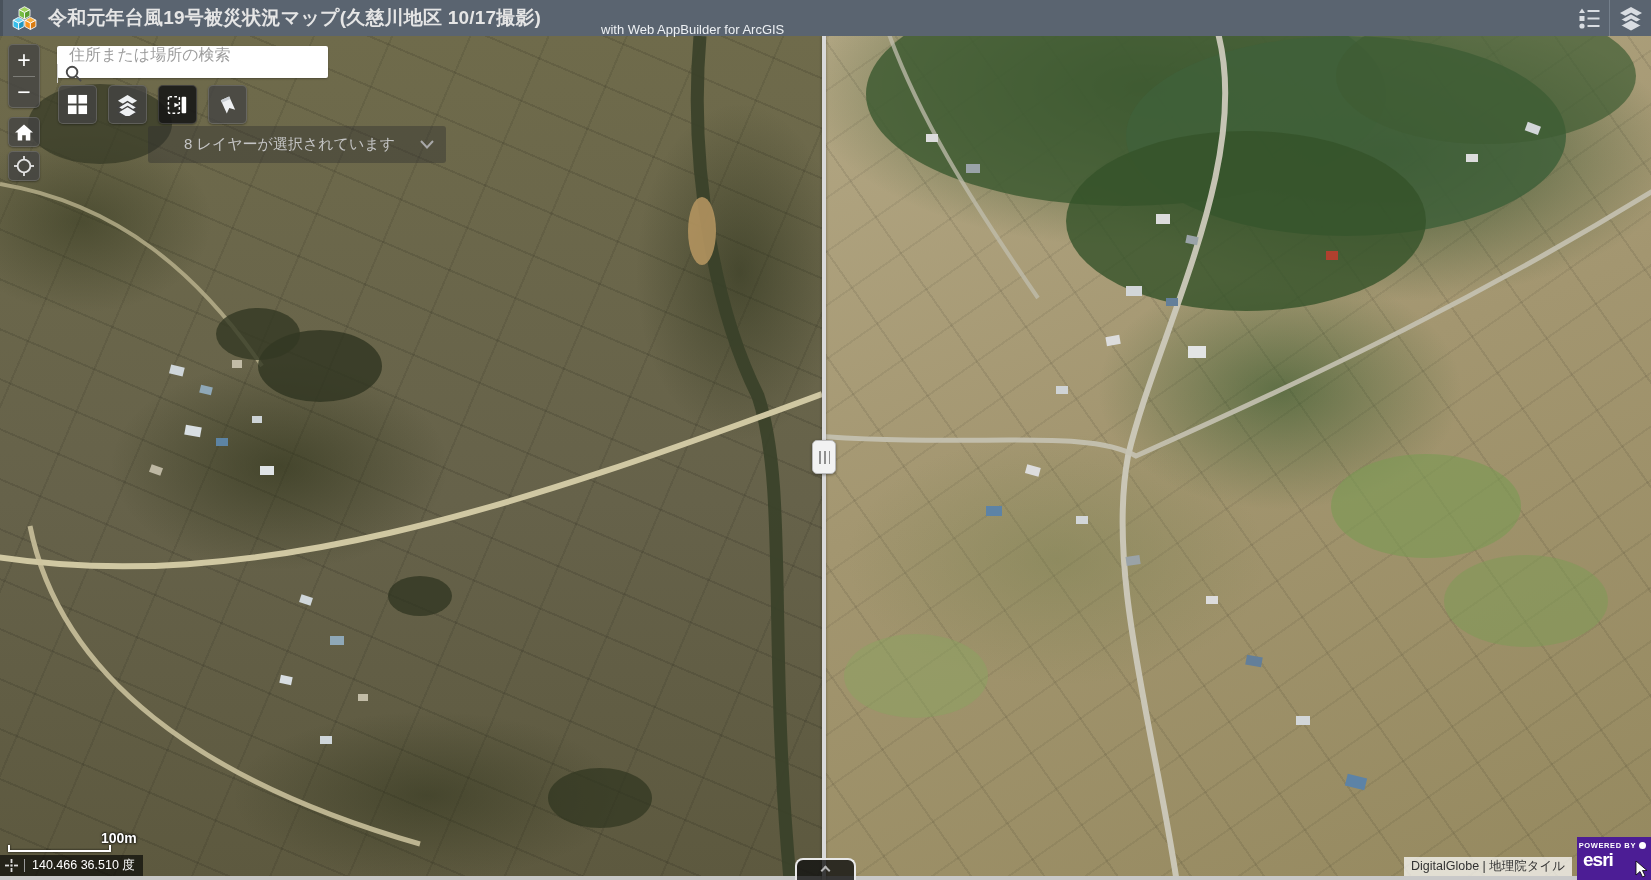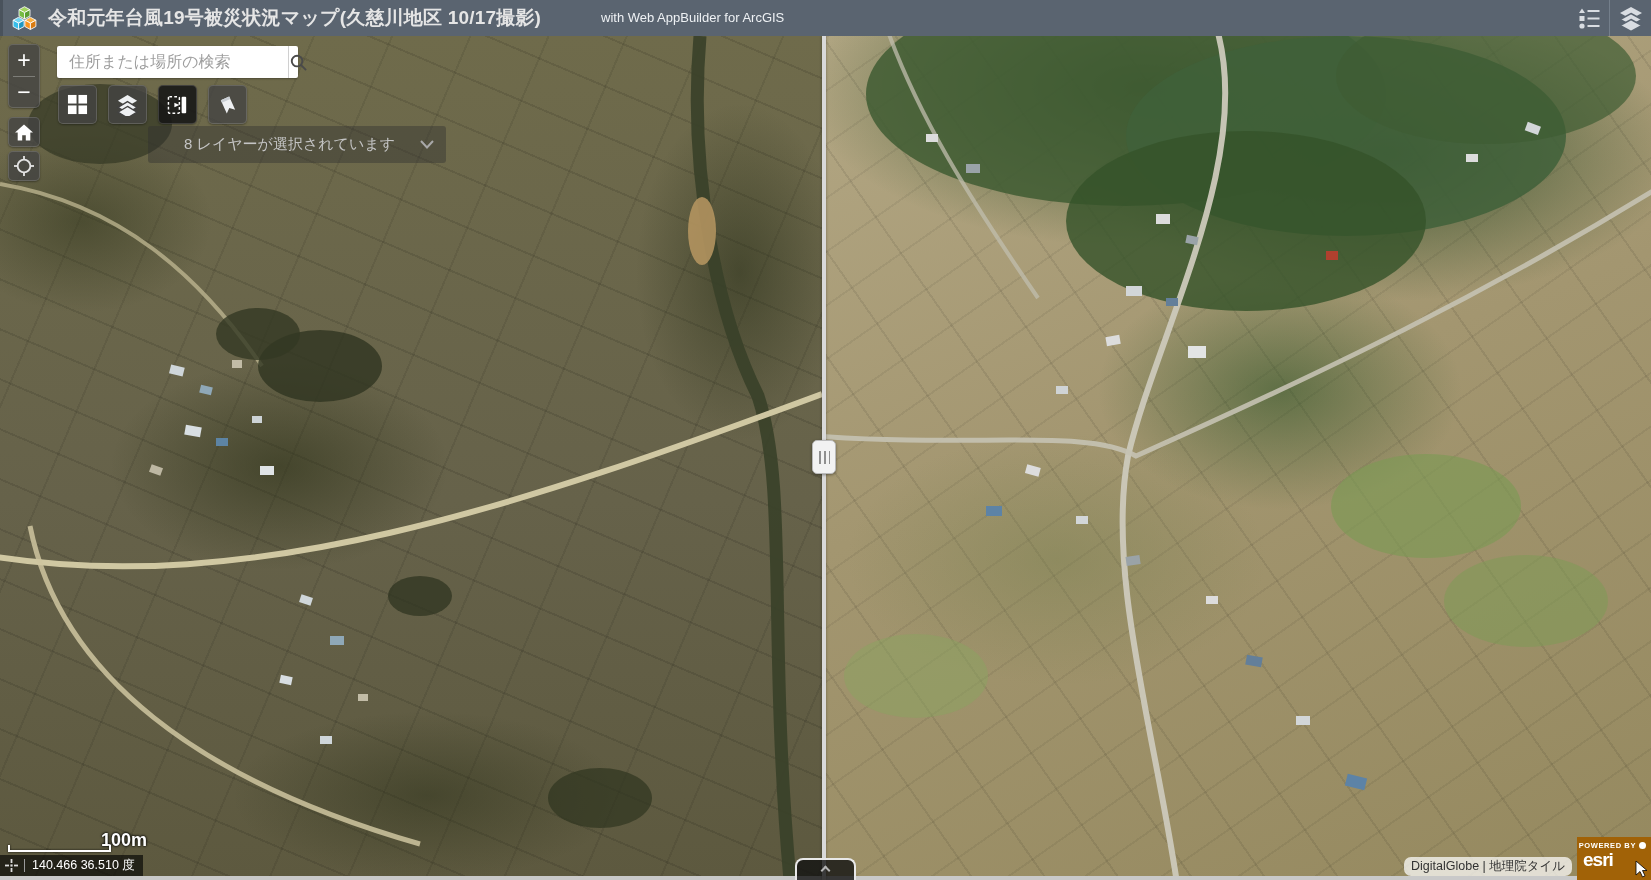--- a/index.html
+++ b/index.html
@@ -15,21 +15,21 @@
     position:absolute; top:0; left:0; width:100%; height:36px;
     background:#5a6470; z-index:50; display:flex; align-items:center;
     border-left:3px solid #49525c;
   }
   .logo { width:27px; height:27px; margin-left:8px; flex:0 0 auto; }
   .title {
     margin-left:10px; color:#e5e5e5; font-size:19px; font-weight:bold;
     white-space:nowrap; letter-spacing:0.2px;
   }
   .subtitle {
-    position:absolute; left:598px; top:0; line-height:36px;
+    position:absolute; left:598px; top:12px; line-height:36px;
     color:#eef1f4; font-size:13px; white-space:nowrap;
   }
   .hdr-right { position:absolute; right:0; top:0; height:36px; display:flex; }
   .hdr-btn {
     width:41px; height:36px; display:flex; align-items:center; justify-content:center;
     cursor:pointer;
   }
   .hdr-divider { width:1px; height:36px; background:#747f8b; }
 
   
@@ -94,23 +94,24 @@
   .zoom-btn {
     flex:1; color:#ffffff; font-size:23px; font-weight:400; line-height:30px;
     text-align:center; cursor:pointer;
   }
   .zoom-sep { height:1px; background:rgba(255,255,255,0.28); margin:0 4px; }
   .btn-home { left:8px; top:81px; width:32px; height:30px; }
   .btn-locate { left:8px; top:115px; width:32px; height:30px; }
 
   
   .search {
-    position:absolute; left:57px; top:10px; width:241px; height:32px;
+    position:absolute; left:57px; top:10px; width:271px; height:32px;
     background:#ffffff; border-radius:2px; display:flex; z-index:20;
     box-shadow:0 1px 2px rgba(0,0,0,0.3);
+    flex-direction:column;
   }
   .search input {
     flex:1; border:none; outline:none; padding:0 12px; font-size:16px;
     color:#333; font-family:"Liberation Sans", sans-serif; background:transparent;
   }
   .search input::placeholder { color:#9e9e9e; }
   .search-btn {
     width:32px; border-left:1px solid #d0d0d0; display:flex;
     align-items:center; justify-content:center; cursor:pointer;
   }
@@ -128,21 +129,21 @@
   .layer-bar-label { margin-left:36px; color:#c4c4c4; font-size:15px; }
   .layer-bar .chev { margin-left:auto; margin-right:12px; }
 
   
   .bottom-strip {
     position:absolute; left:0; right:0; top:840px; height:4px;
     background:#c9c9c9; z-index:5;
   }
   .scale-label {
     position:absolute; left:101px; top:794px; z-index:20; color:#fff;
-    font-size:18px; font-weight:bold;
+    font-size:14px; font-weight:bold;
     text-shadow:0 0 3px #000, 0 0 2px #000;
   }
   .scale-bar {
     position:absolute; left:8px; top:809px; width:103px; height:7px; z-index:20;
     border-left:2px solid #fff; border-right:2px solid #fff; border-bottom:2px solid #fff;
     filter:drop-shadow(0 0 1px rgba(0,0,0,0.8));
   }
   .coord {
     position:absolute; left:0; top:819px; height:21px; z-index:20;
     background:rgba(0,0,0,0.62); display:flex; align-items:center;
@@ -159,25 +160,25 @@
     display:flex; align-items:flex-start; justify-content:center;
   }
   .attr-toggle .chev-up {
     width:7px; height:7px; border-left:2px solid #b5b5b5; border-top:2px solid #b5b5b5;
     transform:rotate(45deg); margin-top:7px;
   }
 
   .attribution {
     position:absolute; left:1404px; top:821px; height:19px; z-index:20;
     background:rgba(255,255,255,0.72); color:#323232; font-size:12.5px;
-    line-height:19px; padding:0 7px; white-space:nowrap;border-radius:7px;
+    line-height:19px; padding:0 7px; white-space:nowrap;
   }
   .esri {
     position:absolute; left:1577px; top:801px; width:74px; height:43px; z-index:22;
-    background:#a16207; color:#fff; overflow:hidden;
+    background:#4c1d95; color:#fff; overflow:hidden;
   }
   .esri-top {
     display:flex; align-items:center; justify-content:flex-end;
     padding:4px 5px 0 0;
   }
   .powered-by { font-size:7.5px; font-weight:bold; letter-spacing:0.6px; }
   .esri-globe { width:7px; height:7px; border-radius:50%; background:#fff; margin-left:3px; }
   .esri-word {
     font-size:19px; font-weight:bold; letter-spacing:-1px; line-height:24px;
     padding-left:6px; margin-top:-2px;

